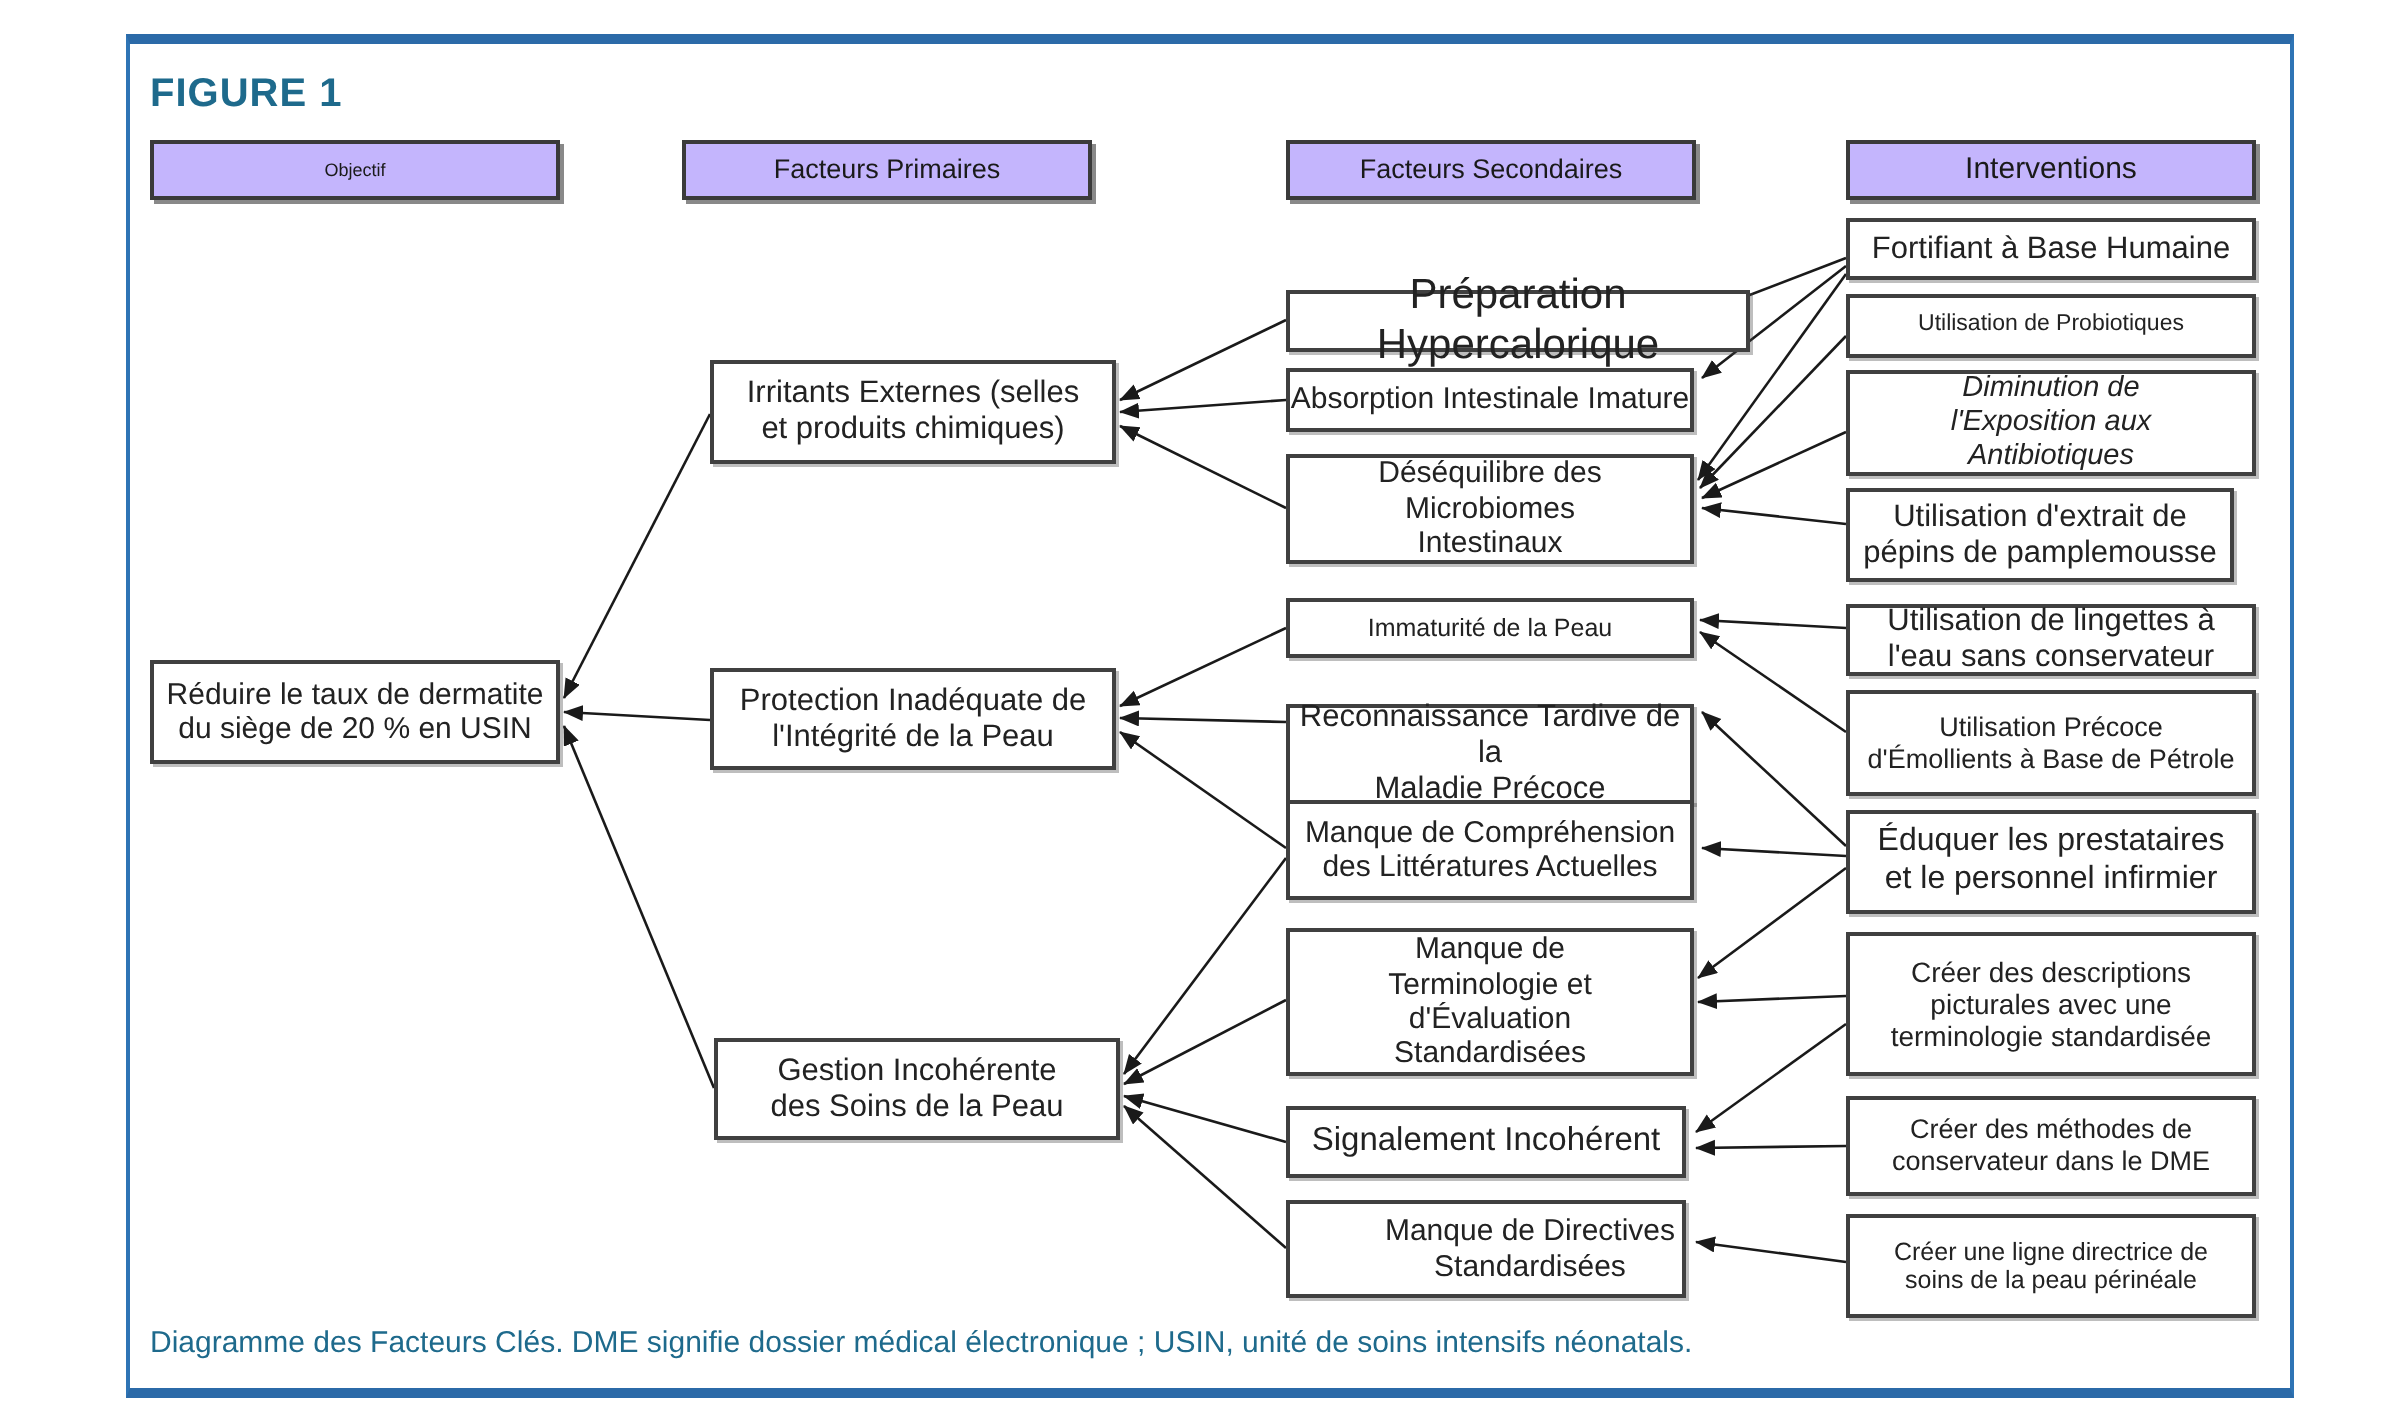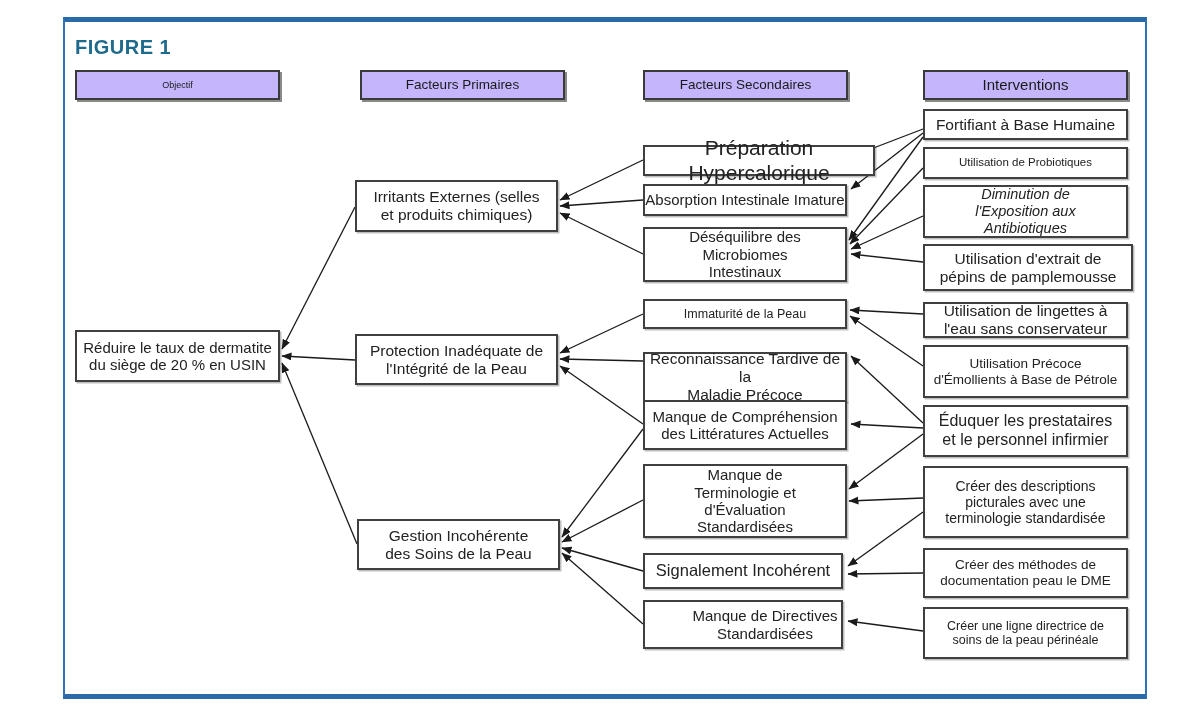--- a/index.html
+++ b/index.html
@@ -57,21 +57,21 @@
         <line x1="923" y1="428" x2="851" y2="424" stroke="#1a1a1a" stroke-width="1.3" marker-end="url(#arrowhead)"></line>
         <line x1="923" y1="434" x2="849" y2="489" stroke="#1a1a1a" stroke-width="1.3" marker-end="url(#arrowhead)"></line>
         <line x1="923" y1="498" x2="849" y2="501" stroke="#1a1a1a" stroke-width="1.3" marker-end="url(#arrowhead)"></line>
         <line x1="923" y1="512" x2="848" y2="566" stroke="#1a1a1a" stroke-width="1.3" marker-end="url(#arrowhead)"></line>
         <line x1="923" y1="573" x2="848" y2="574" stroke="#1a1a1a" stroke-width="1.3" marker-end="url(#arrowhead)"></line>
         <line x1="923" y1="631" x2="848" y2="621" stroke="#1a1a1a" stroke-width="1.3" marker-end="url(#arrowhead)"></line>
       </g>
   </svg>
   <div id="nodes">
       <div class="node header" style="left: 75px; top: 70px; width: 205px; height: 30px; font-size: 9px;">Objectif</div>
-      <div class="node header" style="left: 360px; top: 70px; width: 205px; height: 30px; font-size: 13.5px;">Facteurs Primaires</div>
+      <div class="node header" style="left: 341px; top: 70px; width: 205px; height: 30px; font-size: 13.5px;">Facteurs Primaires</div>
       <div class="node header" style="left: 643px; top: 70px; width: 205px; height: 30px; font-size: 13.5px;">Facteurs Secondaires</div>
       <div class="node header" style="left: 923px; top: 70px; width: 205px; height: 30px; font-size: 15px;">Interventions</div>
       <div class="node" style="left: 75px; top: 330px; width: 205px; height: 52px; font-size: 15px;">Réduire le taux de dermatite
 du siège de 20 % en USIN</div>
       <div class="node" style="left: 355px; top: 180px; width: 203px; height: 52px; font-size: 15.5px;">Irritants Externes (selles
 et produits chimiques)</div>
       <div class="node" style="left: 355px; top: 334px; width: 203px; height: 51px; font-size: 15.5px;">Protection Inadéquate de
 l'Intégrité de la Peau</div>
       <div class="node" style="left: 357px; top: 519px; width: 203px; height: 51px; font-size: 15.5px;">Gestion Incohérente
 des Soins de la Peau</div>
@@ -90,29 +90,30 @@
 d'Évaluation
 Standardisées</div>
       <div class="node" style="left: 643px; top: 553px; width: 200px; height: 36px; font-size: 16.5px;">Signalement Incohérent</div>
       <div class="node" style="left: 643px; top: 600px; width: 200px; height: 49px; font-size: 15px; padding-left: 44px;">Manque de Directives
 Standardisées</div>
       <div class="node" style="left: 923px; top: 109px; width: 205px; height: 31px; font-size: 15.5px;">Fortifiant à Base Humaine</div>
       <div class="node" style="left: 923px; top: 147px; width: 205px; height: 32px; font-size: 11.5px;">Utilisation de Probiotiques</div>
       <div class="node" style="left: 923px; top: 185px; width: 205px; height: 53px; font-size: 14.5px; font-style: italic;">Diminution de
 l'Exposition aux
 Antibiotiques</div>
-      <div class="node" style="left: 923px; top: 244px; width: 210px; height: 47px; font-size: 15.5px;">Utilisation d'extrait de
+      <div class="node" style="left: 923px; top: 244px; width: 194px; height: 47px; font-size: 15.5px;">Utilisation d'extrait de
 pépins de pamplemousse</div>
       <div class="node" style="left: 923px; top: 302px; width: 205px; height: 36px; font-size: 15.5px;">Utilisation de lingettes à
 l'eau sans conservateur</div>
       <div class="node" style="left: 923px; top: 345px; width: 205px; height: 53px; font-size: 13.5px;">Utilisation Précoce
 d'Émollients à Base de Pétrole</div>
       <div class="node" style="left: 923px; top: 405px; width: 205px; height: 52px; font-size: 16px;">Éduquer les prestataires
 et le personnel infirmier</div>
       <div class="node" style="left: 923px; top: 466px; width: 205px; height: 72px; font-size: 14px;">Créer des descriptions
 picturales avec une
 terminologie standardisée</div>
       <div class="node" style="left: 923px; top: 548px; width: 205px; height: 50px; font-size: 13.5px;">Créer des méthodes de
-documentation peau le DME</div>
+conservateur dans le DME</div>
       <div class="node" style="left: 923px; top: 607px; width: 205px; height: 52px; font-size: 12.5px;">Créer une ligne directrice de
 soins de la peau périnéale</div>
     </div>
+  <div id="caption">Diagramme des Facteurs Clés. DME signifie dossier médical électronique ; USIN, unité de soins intensifs néonatals.</div>
 </div>
 
 </body></html>

